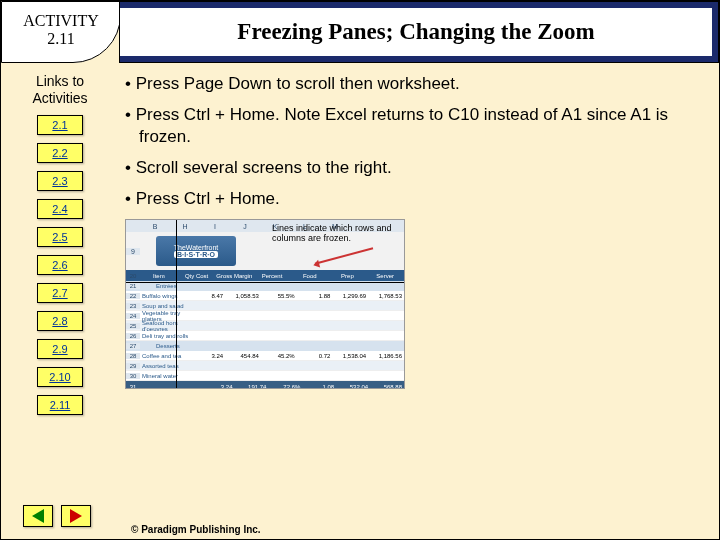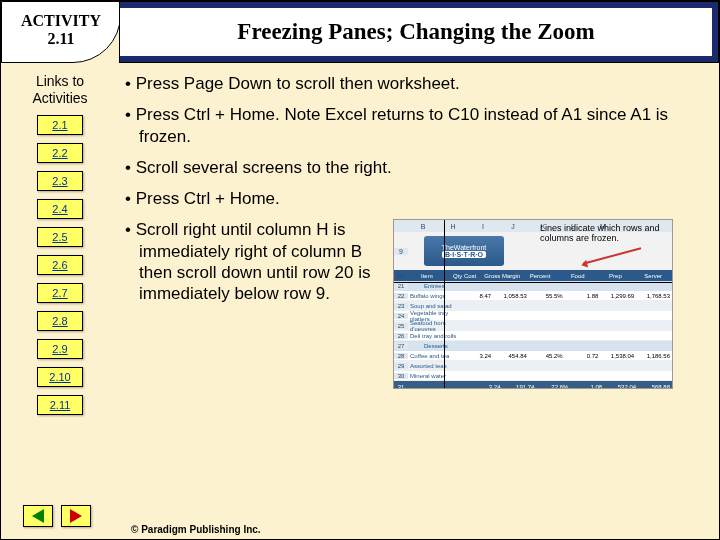--- a/index.html
+++ b/index.html
@@ -17,21 +17,21 @@
   }
   .activity-badge {
     width: 120px;
     background: #fff;
     border: 1px solid #000;
     border-radius: 0 0 48px 0;
     display: flex;
     flex-direction: column;
     align-items: center;
     justify-content: center;
-    font-weight: bold;
+    font-weight: normal;
     font-size: 16px;
     line-height: 1.15;
     padding-bottom: 4px;
   }
   .title-bar {
     flex: 1;
     background: #1b2a6b;
     border: 1px solid #000;
     display: flex;
     align-items: center;
@@ -258,23 +258,20 @@
     <div class="link-btn">2.11</div>
   </aside>
 
   <main class="content">
     <div class="bullet">• Press Page Down to scroll then worksheet.</div>
     <div class="bullet">• Press Ctrl + Home. Note Excel returns to C10 instead of A1 since A1 is frozen.</div>
     <div class="bullet">• Scroll several screens to the right.</div>
     <div class="bullet">• Press Ctrl + Home.</div>
 
     <div class="col-row">
-      <div class="col-text">
-        <div class="bullet">• Scroll right until column H is immediately right of column B then scroll down until row 20 is immediately below row 9.</div>
-      </div>
       <div class="figure">
         <div class="fig-caption">Lines indicate which rows and columns are frozen.</div>
         <div class="freeze-v"></div>
         <div class="freeze-h"></div>
         <div class="arrow-red"></div>
 
         <div class="fig-cols">
           <div class="fig-col">B</div>
           <div class="fig-col">H</div>
           <div class="fig-col">I</div>

